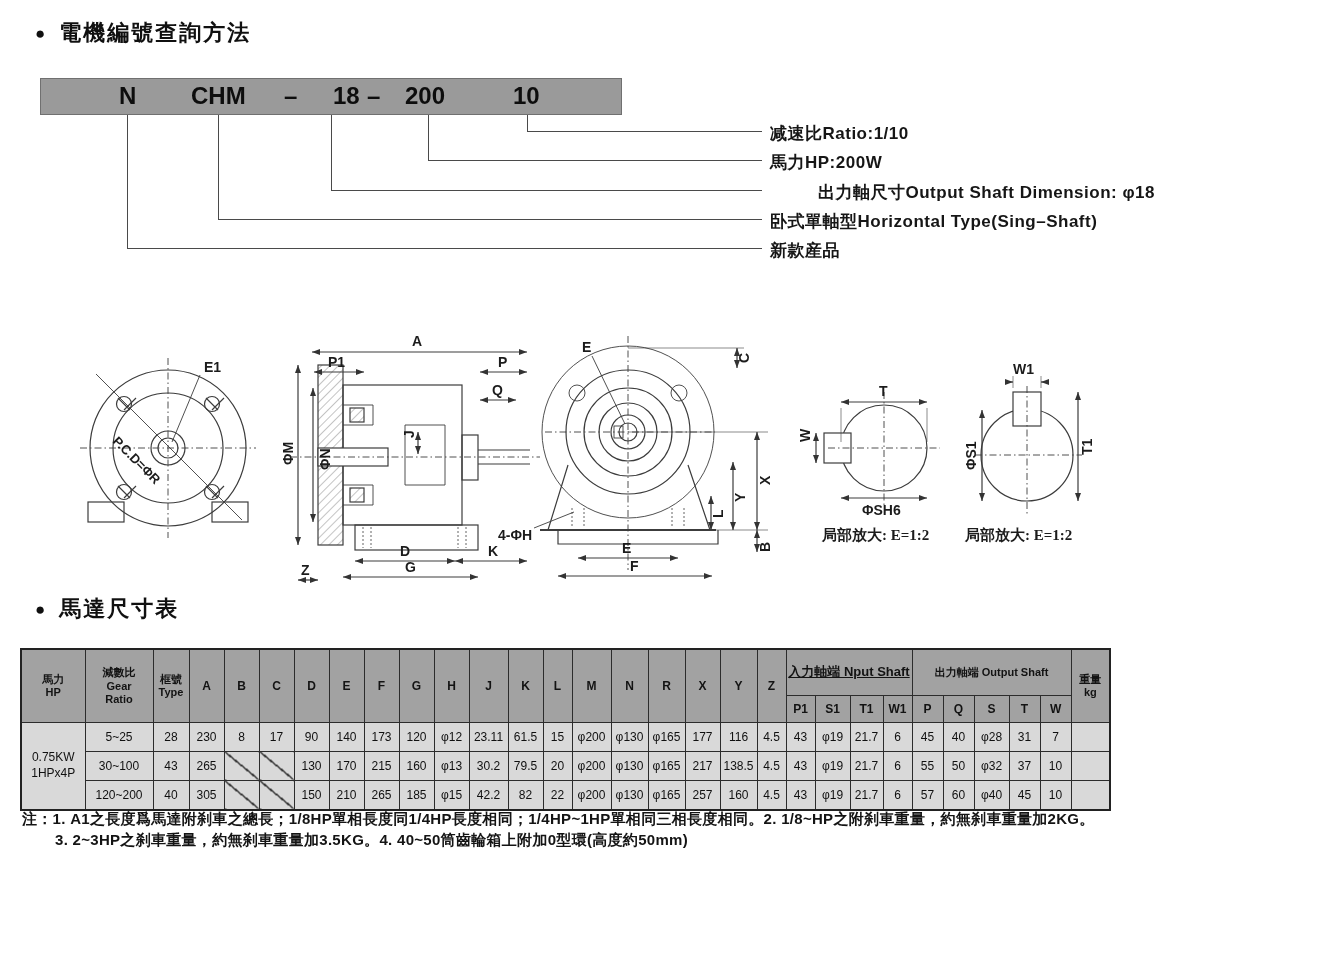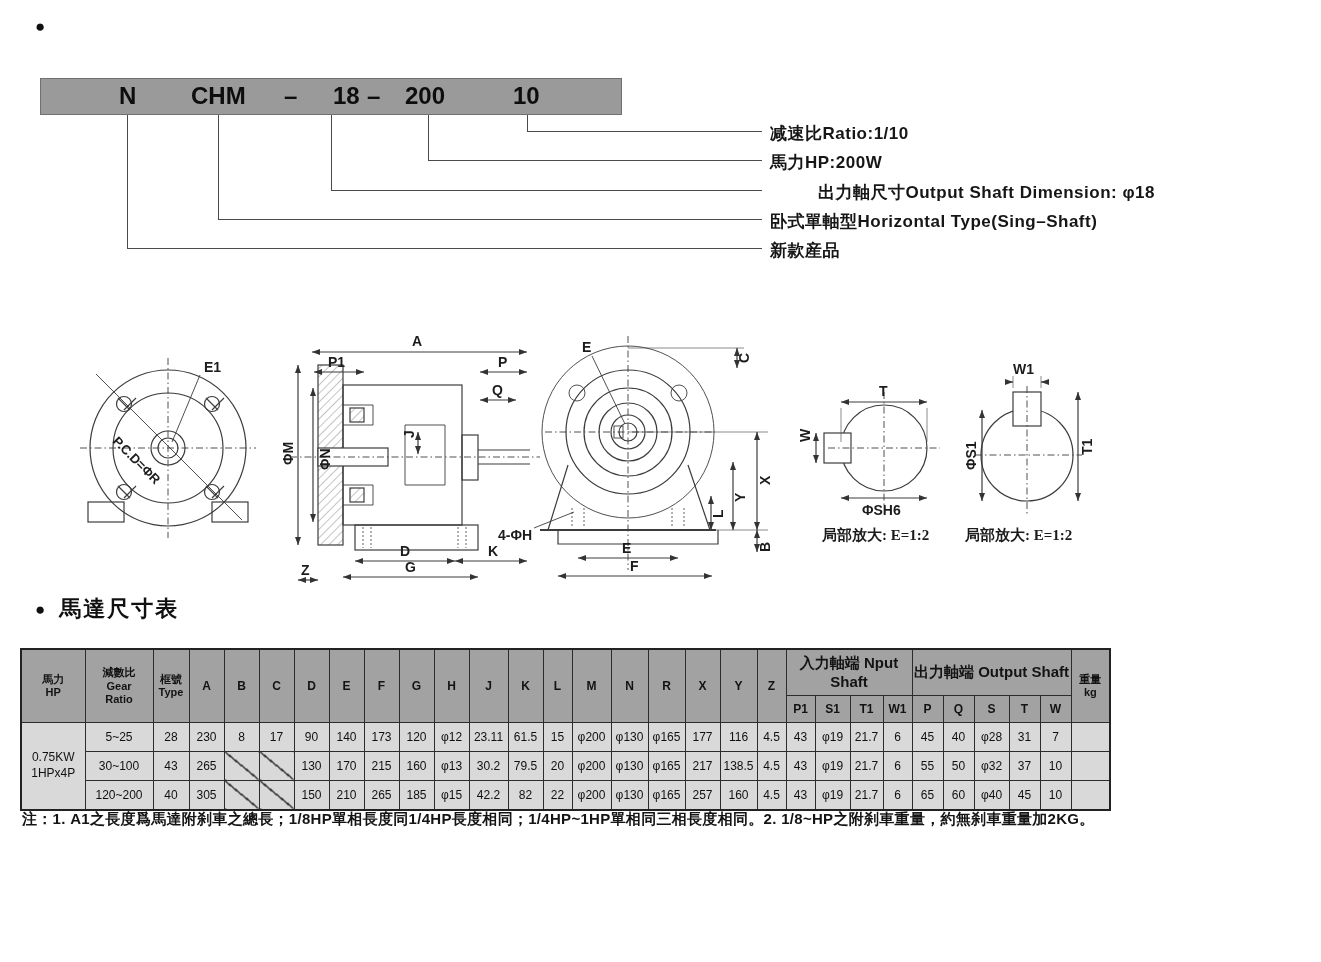--- a/index.html
+++ b/index.html
@@ -49,20 +49,21 @@
   .drawings{position:absolute;left:0;top:330px;}
   .dimtext{font-size:14px;font-weight:bold;fill:#1c1c1c;font-family:"Liberation Sans",sans-serif;}
   .caption{font-size:15px;font-weight:bold;fill:#1c1c1c;font-family:"Liberation Serif",serif;}
   .pcdtext{font-size:13px;font-weight:bold;fill:#1c1c1c;font-family:"Liberation Sans",sans-serif;}
 </style>
 </head>
 <body>
 
 <div class="section-title" style="left:35px;top:18px;">
   <span class="bullet">●</span>
+  <span>電機編號查詢方法</span>
 </div>
 
 <div class="code-bar">
   <span class="cp1">N</span>
   <span class="cp2">CHM</span>
   <span class="cp3">–</span>
   <span class="cp4">18</span>
   <span class="cp5">–</span>
   <span class="cp6">200</span>
   <span class="cp7">10</span>
@@ -292,22 +293,22 @@
       <th rowspan="2">H</th>
       <th rowspan="2">J</th>
       <th rowspan="2">K</th>
       <th rowspan="2">L</th>
       <th rowspan="2">M</th>
       <th rowspan="2">N</th>
       <th rowspan="2">R</th>
       <th rowspan="2">X</th>
       <th rowspan="2">Y</th>
       <th rowspan="2">Z</th>
-      <th colspan="4" style="font-size:15px;">入力軸端 Nput Shaft</th>
-      <th colspan="5" style="font-size:15px;">出力軸端 Output Shaft</th>
+      <th colspan="4" style="font-size:13px;text-decoration:underline;">入力軸端 Nput Shaft</th>
+      <th colspan="5" style="font-size:11px;">出力軸端 Output Shaft</th>
       <th rowspan="2">
         <span class="cjk">重量</span>
         <span class="en">kg</span>
       </th>
     </tr>
     <tr class="hrow2">
       <th>P1</th>
       <th>S1</th>
       <th>T1</th>
       <th>W1</th>
@@ -402,25 +403,26 @@
         <td>φ200</td>
         <td>φ130</td>
         <td>φ165</td>
         <td>257</td>
         <td>160</td>
         <td>4.5</td>
         <td>43</td>
         <td>φ19</td>
         <td>21.7</td>
         <td>6</td>
-        <td>65</td>
+        <td>57</td>
         <td>60</td>
         <td>φ40</td>
         <td>45</td>
         <td>10</td>
         <td></td>
       </tr>
     </tbody>
 </table>
 
 <div class="notes">
   <div>注：1. A1之長度爲馬達附刹車之總長；1/8HP單相長度同1/4HP長度相同；1/4HP~1HP單相同三相長度相同。2. 1/8~HP之附刹車重量，約無刹車重量加2KG。</div>
+  <div class="line2">3. 2~3HP之刹車重量，約無刹車重量加3.5KG。4. 40~50筒齒輪箱上附加0型環(高度約50mm)</div>
 </div>
 
 </body></html>

